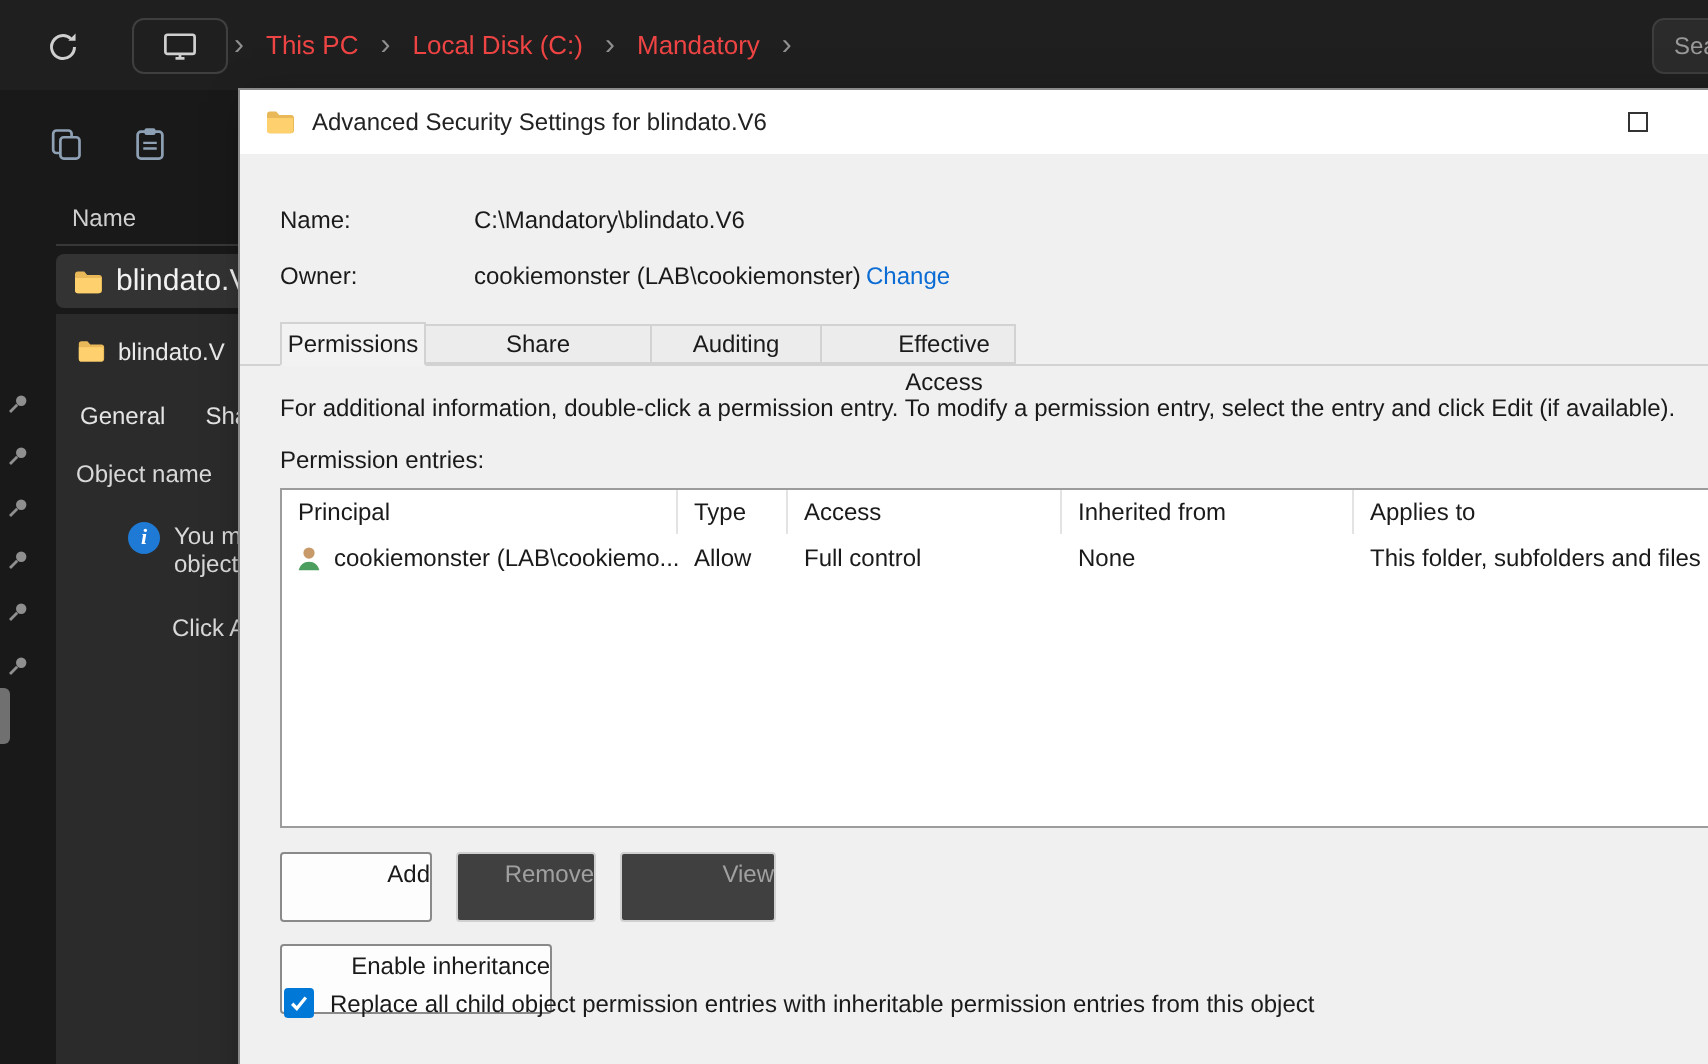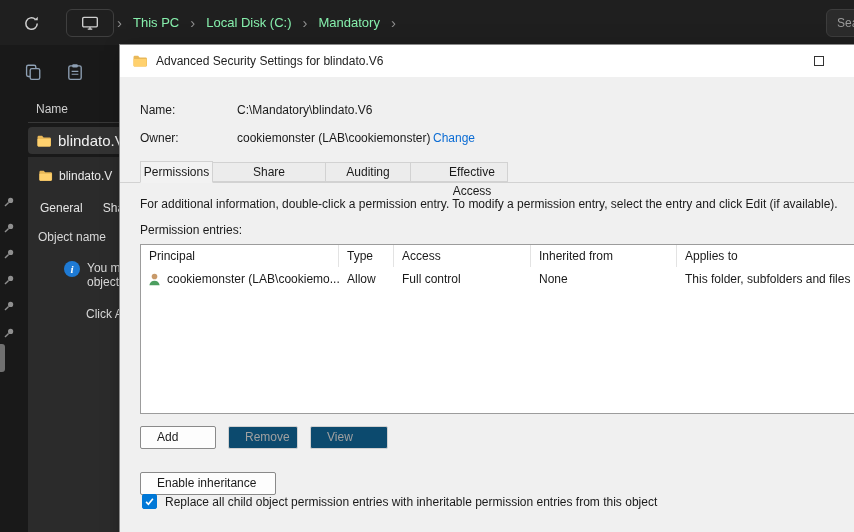--- a/index.html
+++ b/index.html
@@ -6,21 +6,21 @@
   html,body { background:#000; }
   body { font-family:"Liberation Sans", sans-serif; }
   .screen { position:relative; width:854px; height:532px; overflow:hidden; background:#191919; }
 
   
   .topbar { position:absolute; left:0; top:0; width:854px; height:45px; background:#1f1f1f; }
   .iconbtn { position:absolute; display:flex; align-items:center; justify-content:center; cursor:pointer; }
   .refresh { left:20px; top:12px; width:22px; height:22px; }
   .devicebtn { left:66px; top:9px; width:48px; height:28px; border:1px solid #3f3f3f; border-radius:6px; }
   .breadcrumb { position:absolute; left:116px; top:0; height:45px; display:flex; align-items:center; }
-  .crumb { padding:4px 10px; font-size:13px; color:#86efac; cursor:pointer; }
+  .crumb { padding:4px 10px; font-size:13px; color:#ef4444; cursor:pointer; }
   .chev { color:#8f8f8f; font-size:15px; padding:0 1px; line-height:1; }
   .searchbox { position:absolute; left:826px; top:9px; width:90px; height:28px; background:#2b2b2b;
                border:1px solid #3d3d3d; border-radius:6px; color:#9a9a9a; font-size:12px;
                line-height:26px; padding-left:10px; }
 
   
   .tool-icon { position:absolute; top:63px; width:20px; height:20px; cursor:pointer; }
   .tool-copy { left:24px; } .tool-paste { left:66px; }
   .list-header { position:absolute; left:36px; top:102px; font-size:12px; color:#cfcfcf; }
   .list-divider { position:absolute; left:28px; top:122px; width:92px; height:1px; background:#383838; }
@@ -69,24 +69,24 @@
 
   .ptable { position:absolute; left:20px; top:199px; width:800px; height:170px; background:#fff; border:1px solid #9c9c9c; }
   .thead { display:flex; height:22px; }
   .th { padding:4px 12px 0 8px; border-right:1px solid #e3e3e3; height:22px; white-space:nowrap; cursor:pointer; }
   .th:last-child { border-right:none; }
   .trow { display:flex; height:24px; align-items:center; cursor:pointer; }
   .td { padding-left:8px; white-space:nowrap; }
   .c0 { width:198px; } .c1 { width:55px; } .c2 { width:137px; } .c3 { width:146px; } .c4 { flex:1; }
   .td.c0 { display:flex; align-items:center; gap:5px; padding-left:6px; }
 
-  .btn { position:absolute; height:23px; background:#fdfdfd; border:1px solid #8a8a8a; border-radius:2px;
-         font-size:12px; color:#1a1a1a; text-align:left; line-height:21px; cursor:pointer;
+  .btn { position:absolute; height:35px; background:#fdfdfd; border:1px solid #8a8a8a; border-radius:2px;
+         font-size:12px; color:#1a1a1a; text-align:right; line-height:21px; cursor:pointer;
          font-family:"Liberation Sans", sans-serif;padding-left:16px; }
-  .btn.disabled { background:#0c4a6e; border-color:#d0d0d0; color:#a0a0a0; cursor:default; }
+  .btn.disabled { background:#404040; border-color:#d0d0d0; color:#a0a0a0; cursor:default; }
   .btn-add    { left:20px;  top:381px; width:76px; }
   .btn-remove { left:108px; top:381px; width:70px; }
   .btn-view   { left:190px; top:381px; width:78px; }
   .btn-inherit{ left:20px;  top:427px; width:136px; }
 
   .cbrow { position:absolute; left:22px; top:449px; display:flex; align-items:center; gap:8px; }
   .cb { width:15px; height:15px; background:#0078d7; border:1px solid #0078d7; border-radius:2px;
         display:flex; align-items:center; justify-content:center; cursor:pointer; flex:0 0 15px; }
   .cb svg { display:block; }
   .cbrow label { font-size:12px; color:#1a1a1a; white-space:nowrap; }

